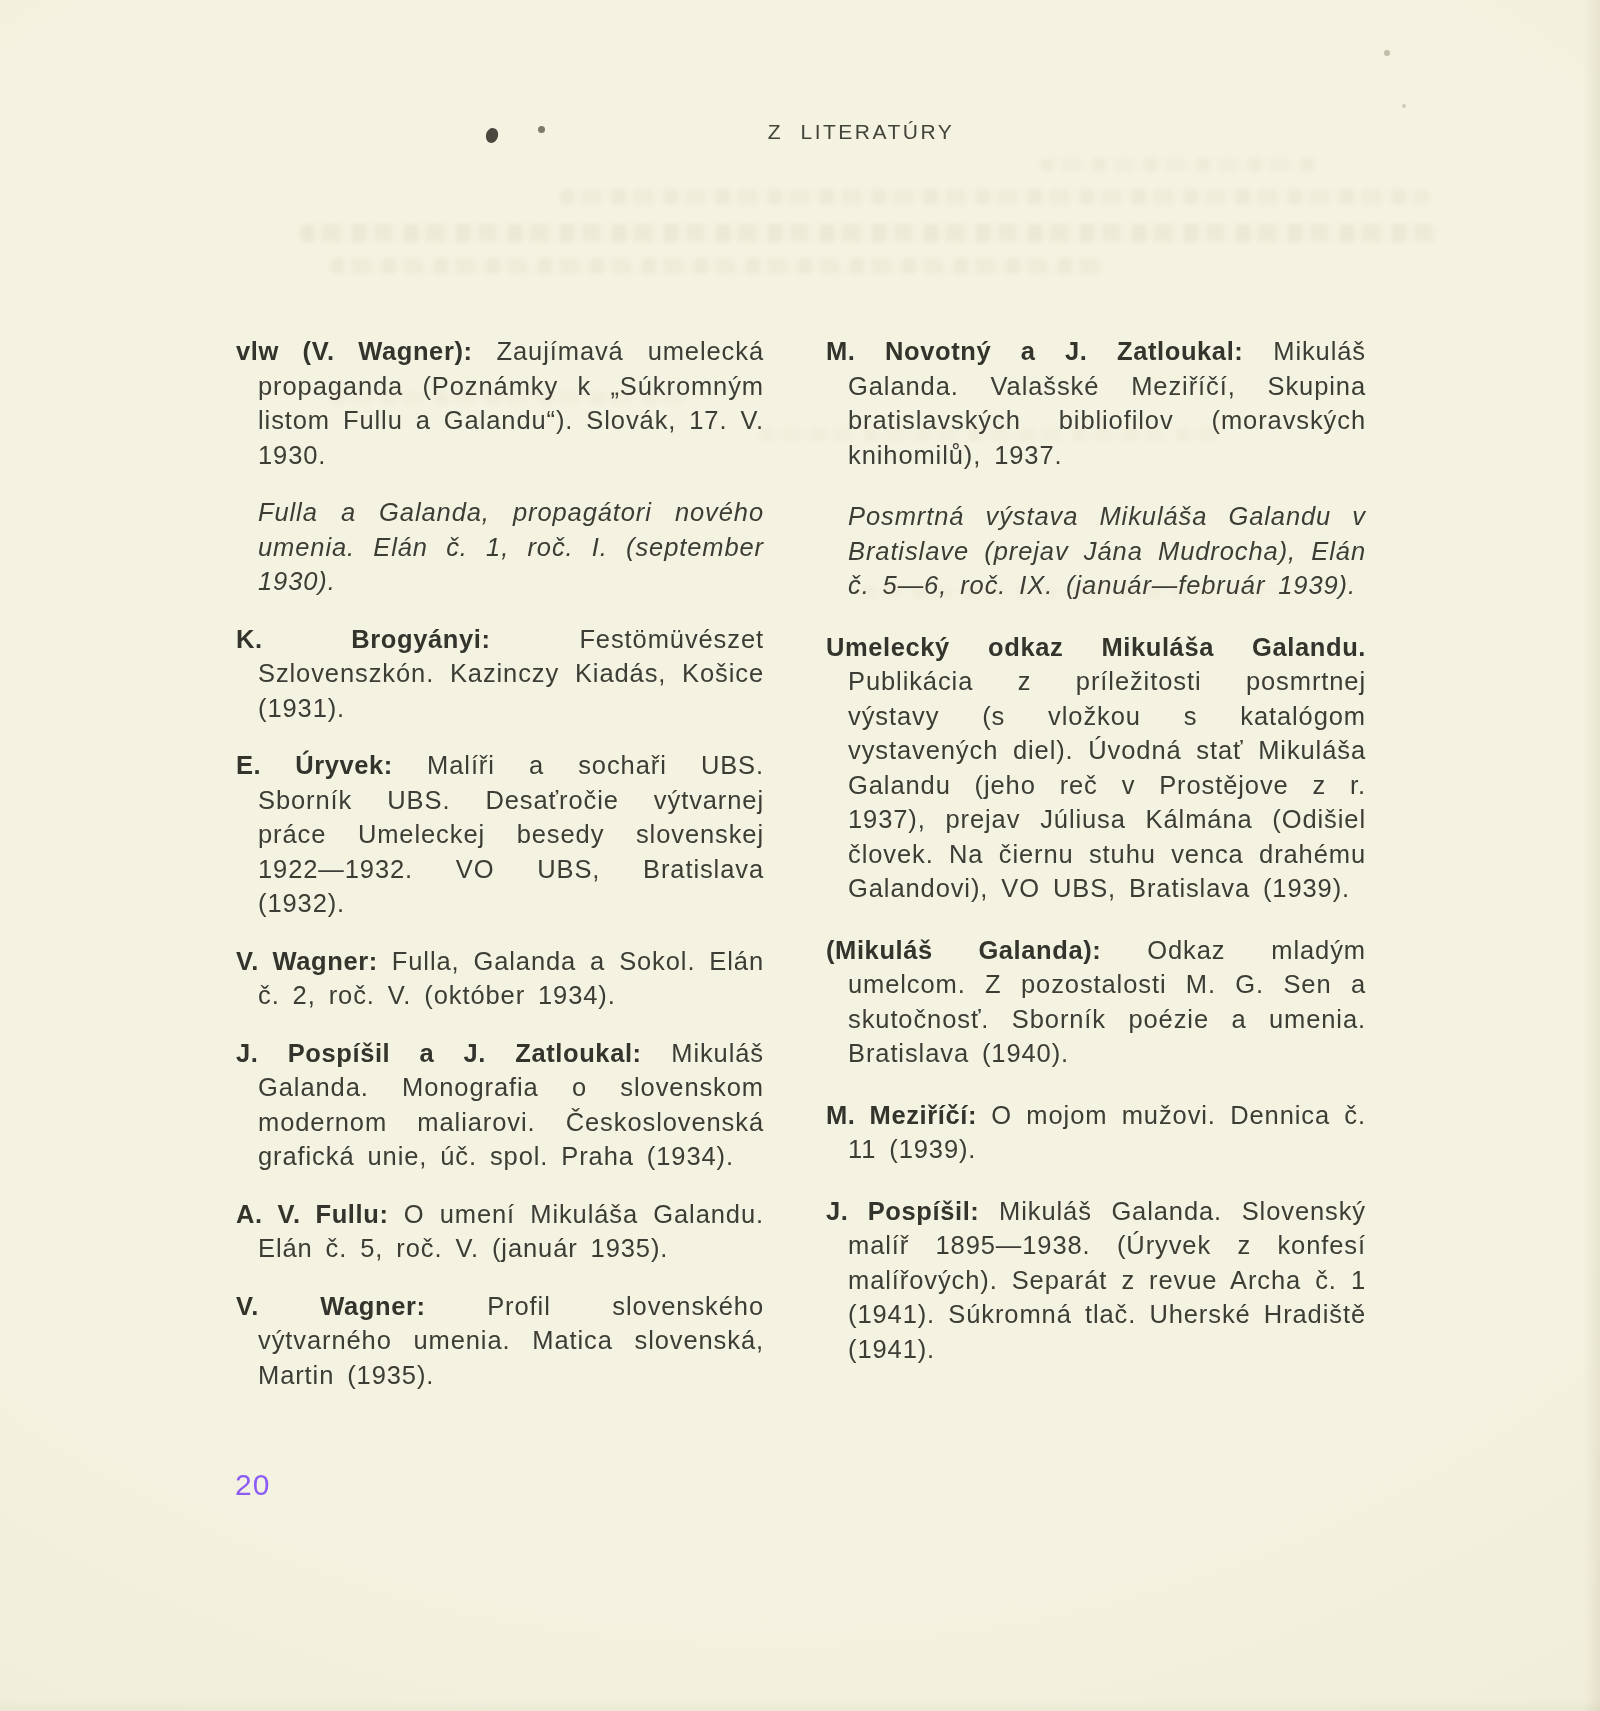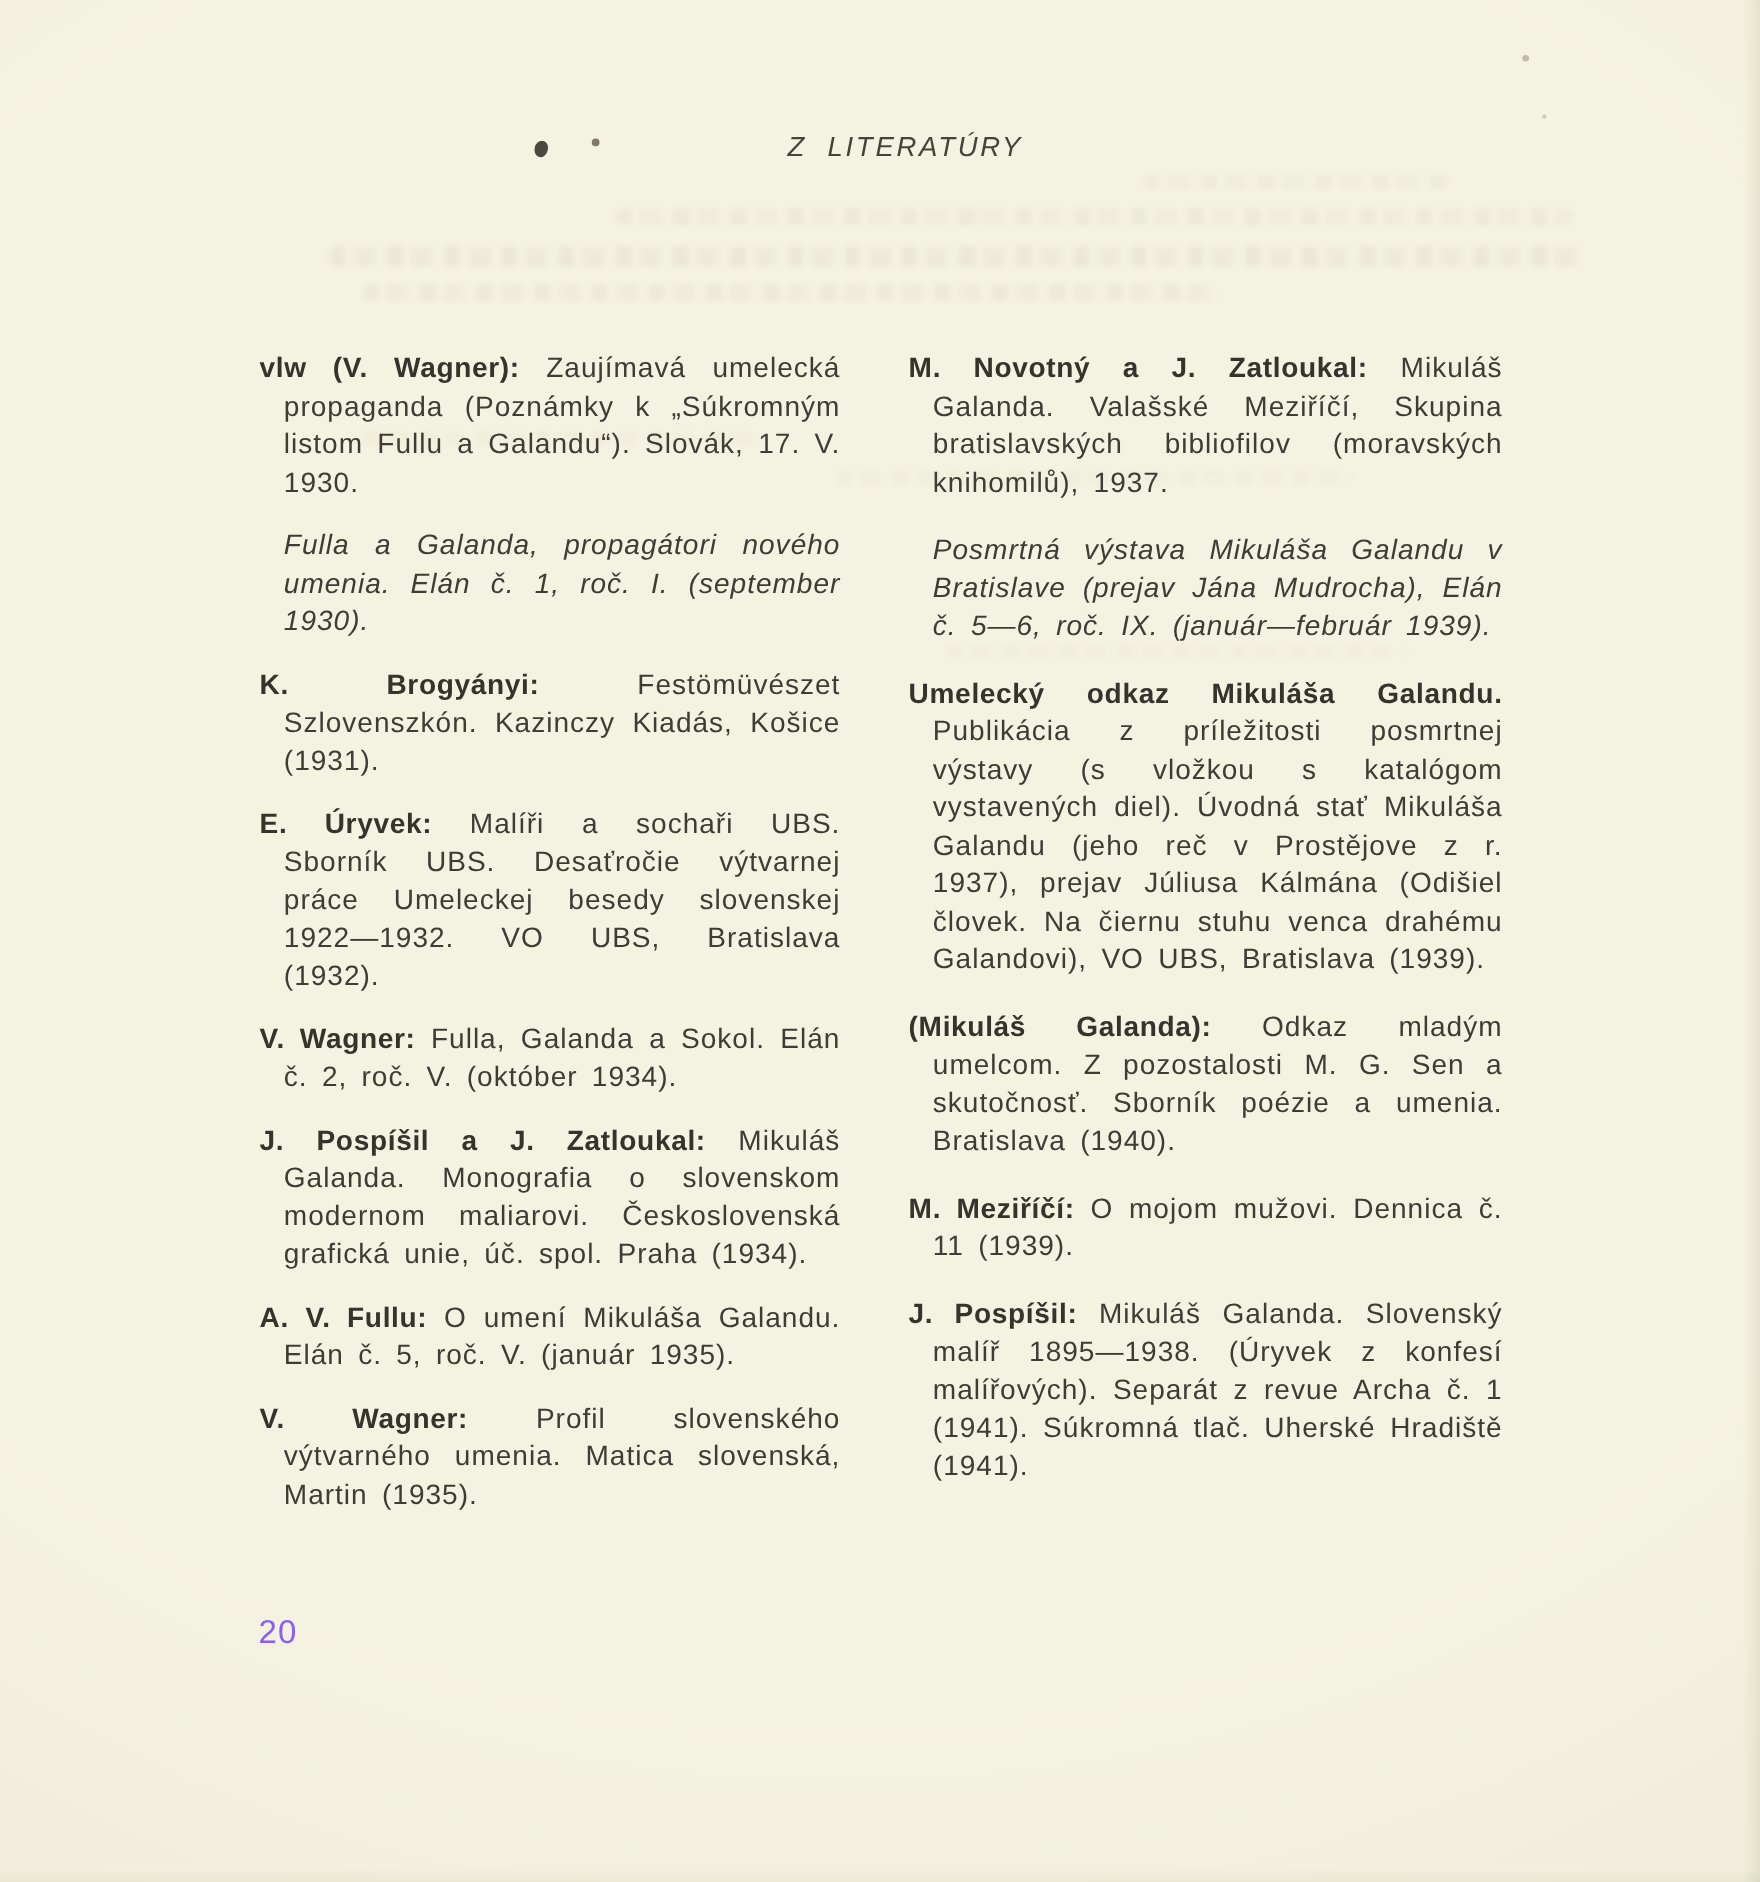--- a/index.html
+++ b/index.html
@@ -17,34 +17,33 @@
     color: #3d3c35;
   }
   .page {
     position: absolute;
     inset: 0;
   }
   
   .header {
     position: absolute;
     top: 120px;
-    left: 823px;
+    left: 861px;
     transform: translateX(-50%);
-    font-size: 25px;
+    font-size: 21px;
     font-weight: 400;
     letter-spacing: 2.5px;
     word-spacing: 9px;
     color: #45443a;
     white-space: nowrap;
-    font-style: italic;
   }
   
   .col {
     position: absolute;
-    top: 318px;
+    top: 334px;
     font-size: 25.5px;
     line-height: 34.5px;
     letter-spacing: 0.9px;
     word-spacing: 5px;
     text-align: justify;
   }
   .col-left  { left: 236px; width: 528px; }
   .col-right { left: 826px; width: 540px; }
   .entry {
     padding-left: 22px;

